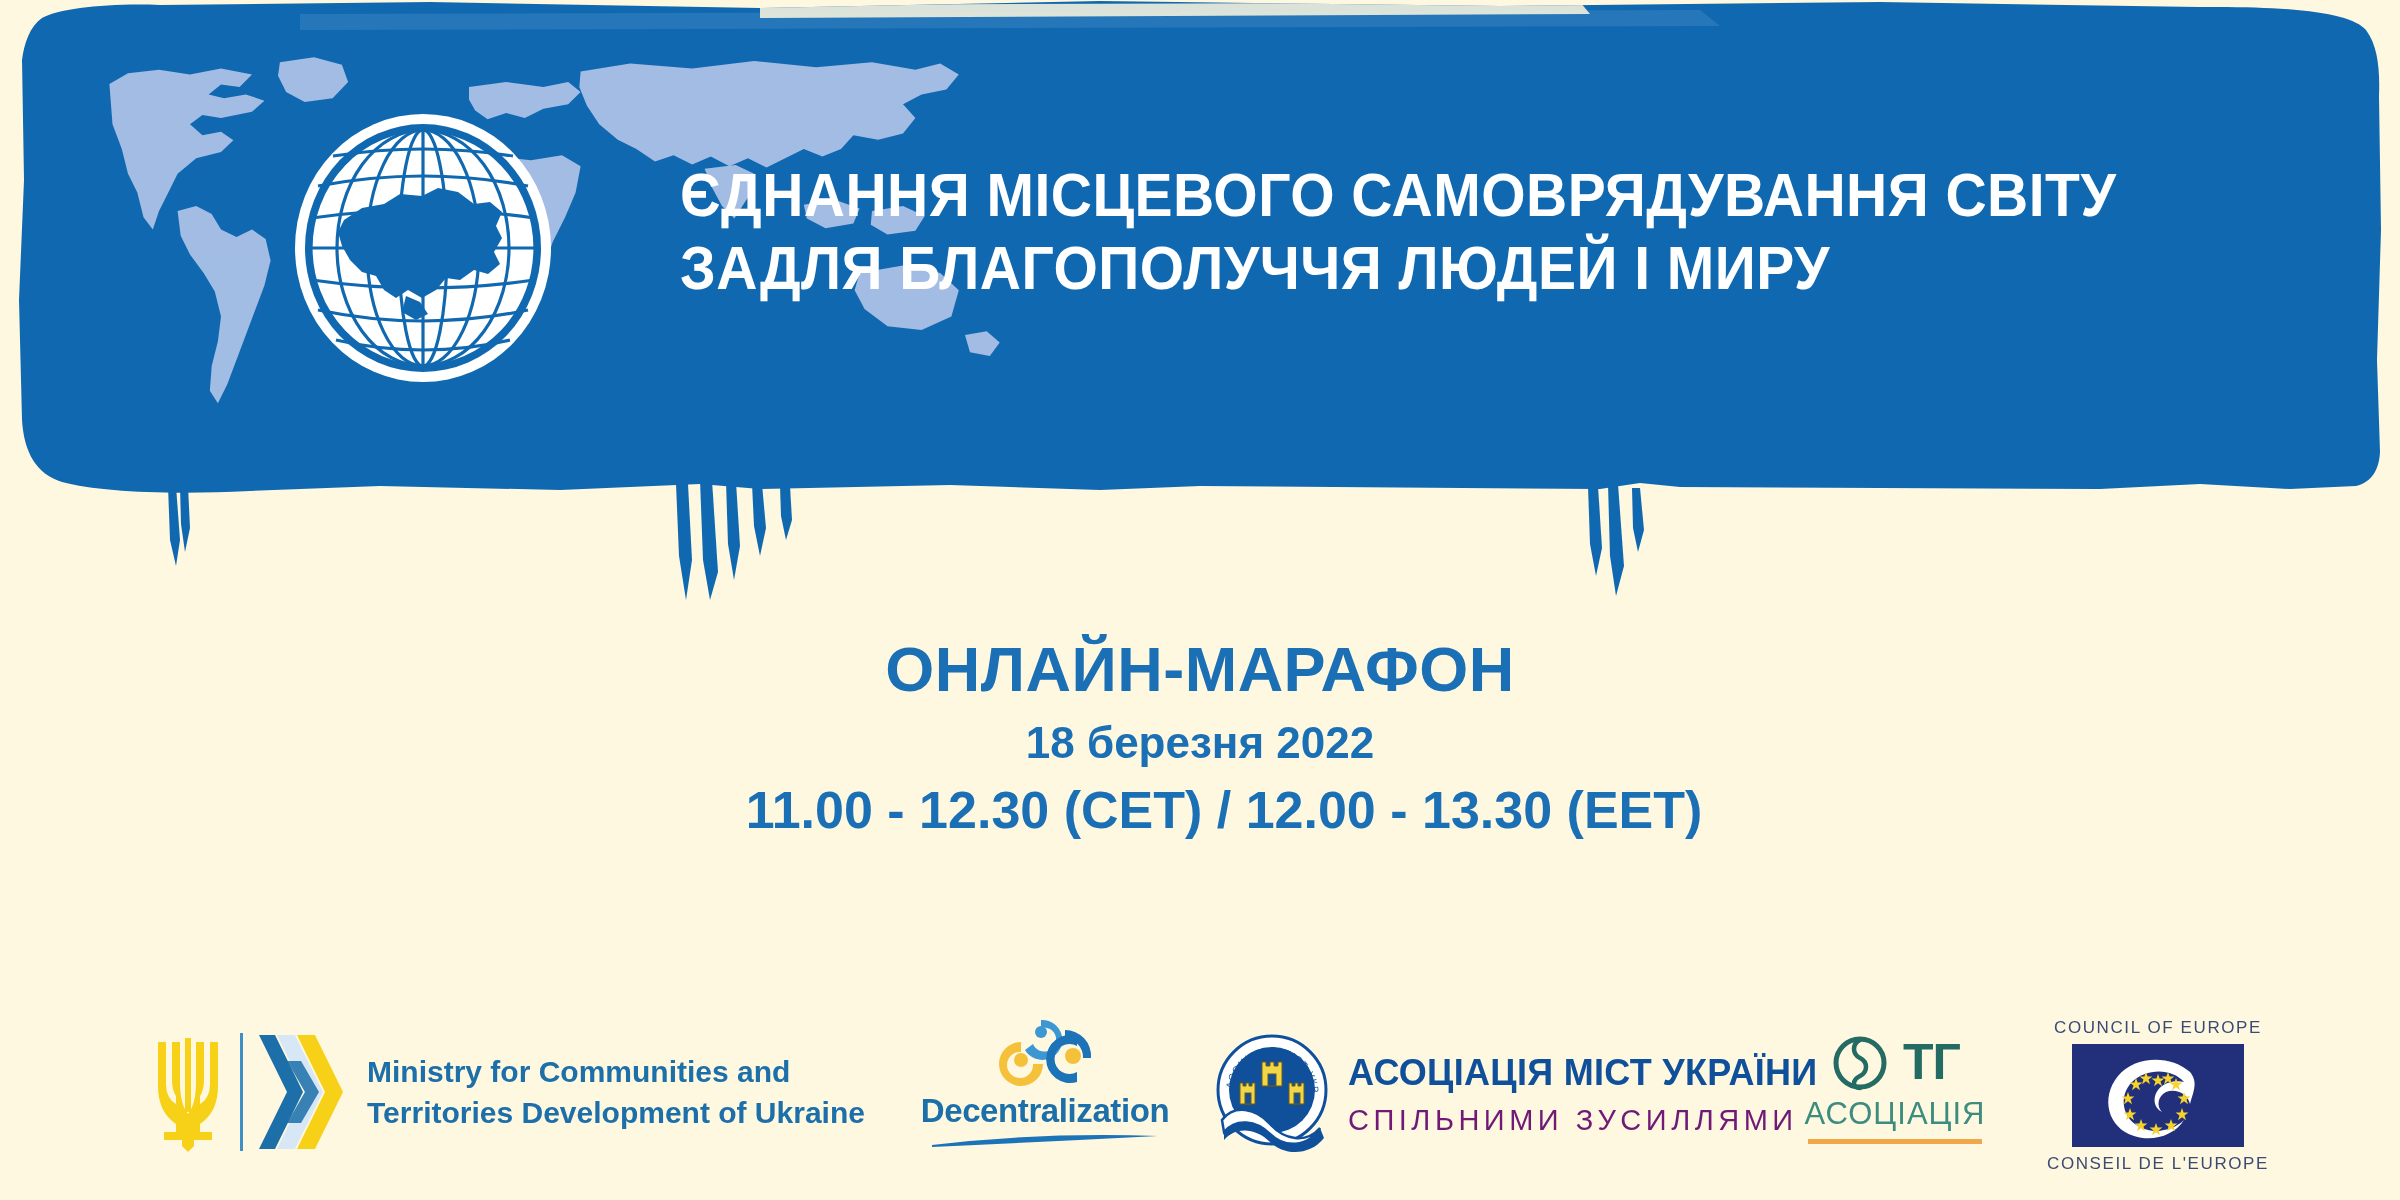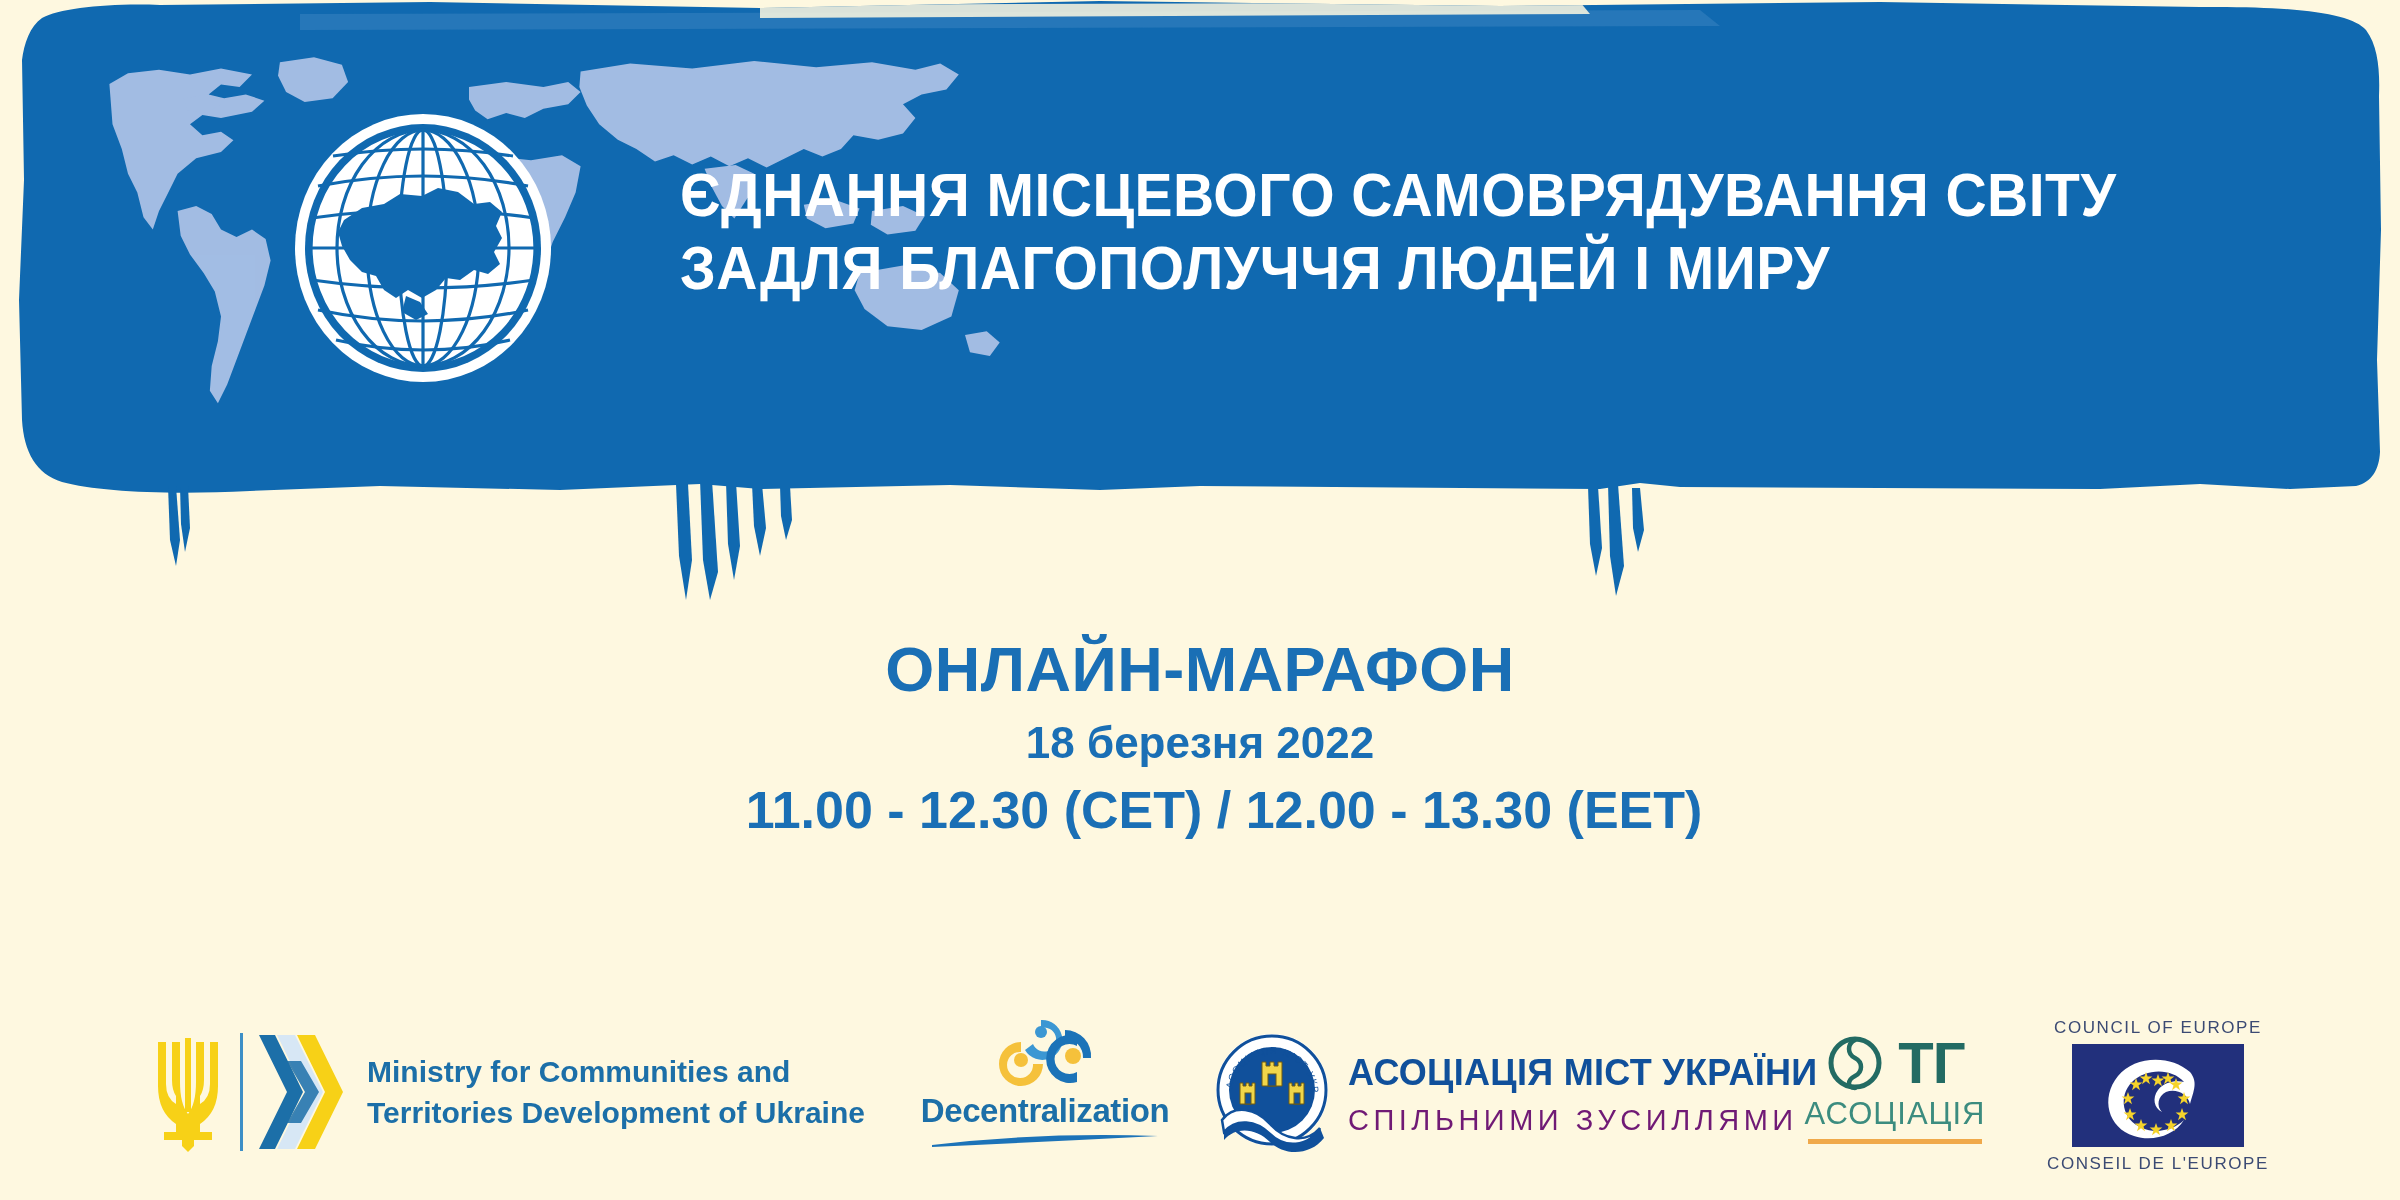--- a/index.html
+++ b/index.html
@@ -138,21 +138,21 @@
   #amu-sub {
     color: #701a75; font-weight: 400; font-size: 29px;
     letter-spacing: 4.5px; margin-top: 10px; white-space: nowrap;
   }
 
   
   #logo-otg { left: 1805px; top: 22px; width: 180px; flex-direction: column; }
   #otg-row { display: flex; align-items: center; }
   #otg-ring { width: 60px; height: 62px; display:block; }
   #otg-letters {
-    color: #236B63; font-weight: 700; font-size: 58px;
+    color: #236B63; font-weight: 700; font-size: 50px;
     line-height: 0.95; letter-spacing: -1px; margin-left: 13px;
   }
   #otg-assoc {
     color: #3C8C7F; font-weight: 400; font-size: 31px;
     letter-spacing: 1px; margin-top: 2px;
   }
   #otg-rule { width: 174px; height: 5px; background: #F0A94A; margin-top: 7px; }
 
   
   #logo-coe { left: 2068px; top: 8px; width: 180px; flex-direction: column; }

